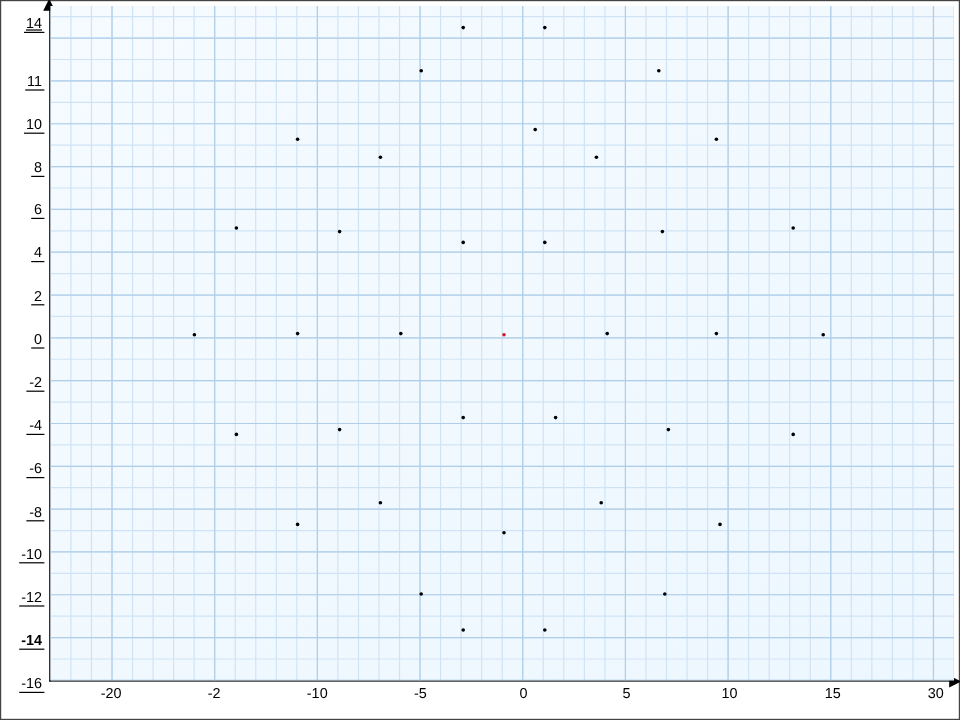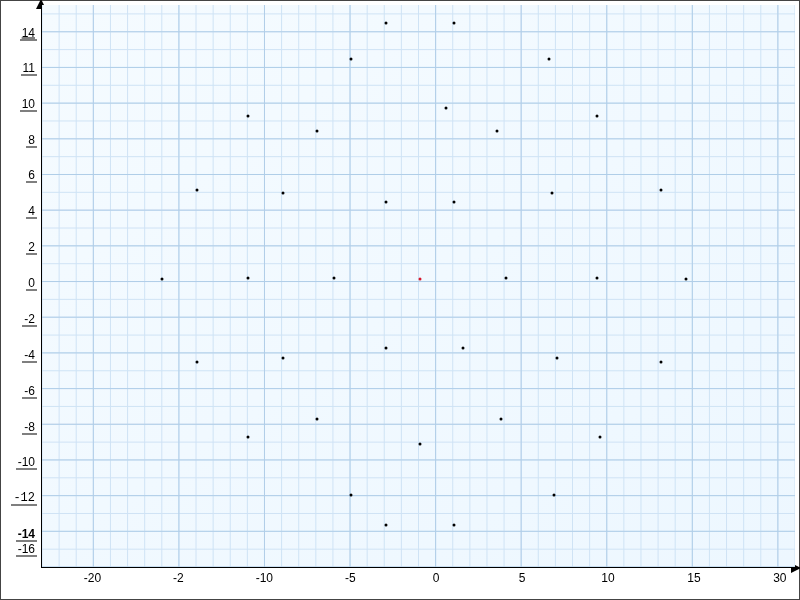--- a/index.html
+++ b/index.html
@@ -232,36 +232,36 @@
       <div class="point" style="left: 274.909px; top: 414.333px; background: rgb(0, 0, 0);"></div>
       <div class="point" style="left: 458.755px; top: 414.333px; background: rgb(0, 0, 0);"></div>
       <div class="point" style="left: 206.182px; top: 432.27px; background: rgb(0, 0, 0);"></div>
       <div class="point" style="left: 378px; top: 439.444px; background: rgb(0, 0, 0);"></div>
       <div class="point" style="left: 558.409px; top: 432.27px; background: rgb(0, 0, 0);"></div>
       <div class="point" style="left: 309.273px; top: 489.667px; background: rgb(0, 0, 0);"></div>
       <div class="point" style="left: 512.018px; top: 489.667px; background: rgb(0, 0, 0);"></div>
       <div class="point" style="left: 343.636px; top: 520.159px; background: rgb(0, 0, 0);"></div>
       <div class="point" style="left: 412.364px; top: 520.159px; background: rgb(0, 0, 0);"></div>
     </div>
-<div class="tick-y" style="top: 548px;">-16</div>
+<div class="tick-y" style="top: 569px;">-16</div>
     <div class="tick-y" style="top: 533.127px; font-weight: bold;">-14</div>
-    <div class="tick-y" style="top: 497.254px; font-family: Liberation Mono, monospace;">-12</div>
+    <div class="tick-y" style="top: 497.254px;">-12</div>
     <div class="tick-y" style="top: 461.381px;">-10</div>
     <div class="tick-y" style="top: 425.508px;">-8</div>
     <div class="tick-y" style="top: 389.635px;">-6</div>
     <div class="tick-y" style="top: 353.762px;">-4</div>
     <div class="tick-y" style="top: 317.889px;">-2</div>
     <div class="tick-y" style="top: 282.016px;">0</div>
     <div class="tick-y" style="top: 246.143px;">2</div>
     <div class="tick-y" style="top: 210.27px;">4</div>
     <div class="tick-y" style="top: 174.397px;">6</div>
     <div class="tick-y" style="top: 138.524px;">8</div>
     <div class="tick-y" style="top: 102.651px;">10</div>
     <div class="tick-y" style="top: 66.7778px;">11</div>
-    <div class="tick-y" style="top: 32px; text-decoration: underline;">14</div>
+    <div class="tick-y" style="top: 19px; text-decoration: underline;">14</div>
     <div class="tick-x" style="left: 91.5455px;">-20</div>
     <div class="tick-x" style="left: 177.455px;">-2</div>
     <div class="tick-x" style="left: 263.364px;">-10</div>
     <div class="tick-x" style="left: 349.273px;">-5</div>
     <div class="tick-x" style="left: 435.182px;">0</div>
     <div class="tick-x" style="left: 521.091px;">5</div>
     <div class="tick-x" style="left: 607px;">10</div>
     <div class="tick-x" style="left: 692.909px;">15</div>
     <div class="tick-x" style="left: 778.818px;">30</div>
   </div>

